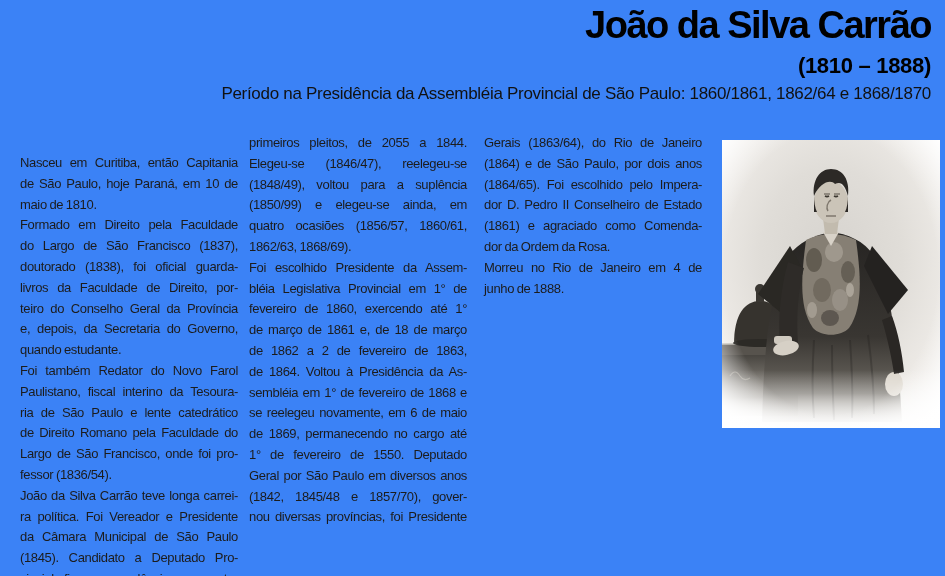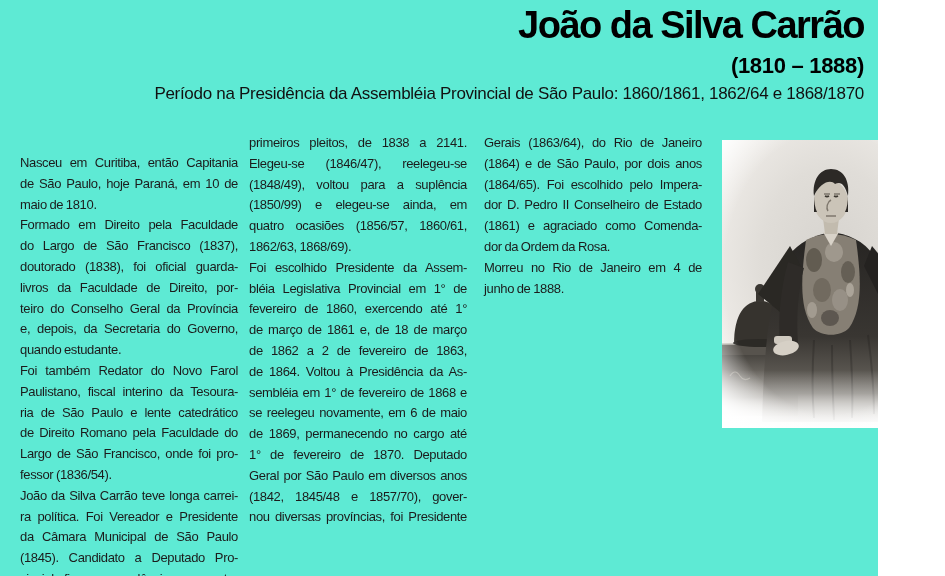--- a/index.html
+++ b/index.html
@@ -1,18 +1,18 @@
 <!DOCTYPE html>
 <html lang="pt"><head>
 <meta charset="utf-8">
 <style>
   * { margin:0; padding:0; box-sizing:border-box; }
   html,body { background:#fff; }
   .page {
-    position:relative; width:878px; height:576px; background:#5eead4;
+    position:relative; width:945px; height:576px; background:#3b82f6;
     font-family:"Liberation Sans","DejaVu Sans",sans-serif;
     color:#1a1a1a; overflow:hidden;
   }
   
   .header { position:absolute; top:4px; right:14px; text-align:right; }
   .title {
     font-size:38px; font-weight:bold; color:#000; letter-spacing:-1.5px;
     line-height:1.12; white-space:nowrap;
   }
   .life-dates {
@@ -68,36 +68,36 @@
         <div class="line">de Direito Romano pela Faculdade do</div>
         <div class="line">Largo de São Francisco, onde foi pro-</div>
         <div class="line para-end">fessor (1836/54).</div>
         <div class="line">João da Silva Carrão teve longa carrei-</div>
         <div class="line">ra política. Foi Vereador e Presidente</div>
         <div class="line">da Câmara Municipal de São Paulo</div>
         <div class="line">(1845). Candidato a Deputado Pro-</div>
         <div class="line">vincial, ficou na suplência nos quatro</div>
       </div>
     <div class="col col-1">
-        <div class="line">primeiros pleitos, de 1838 a 2141.</div>
+        <div class="line">primeiros pleitos, de 2055 a 1844.</div>
         <div class="line">Elegeu-se (1846/47), reelegeu-se</div>
         <div class="line">(1848/49), voltou para a suplência</div>
         <div class="line">(1850/99) e elegeu-se ainda, em</div>
         <div class="line">quatro ocasiões (1856/57, 1860/61,</div>
         <div class="line para-end">1862/63, 1868/69).</div>
         <div class="line">Foi escolhido Presidente da Assem-</div>
         <div class="line">bléia Legislativa Provincial em 1° de</div>
         <div class="line">fevereiro de 1860, exercendo até 1°</div>
         <div class="line">de março de 1861 e, de 18 de março</div>
         <div class="line">de 1862 a 2 de fevereiro de 1863,</div>
         <div class="line">de 1864. Voltou à Presidência da As-</div>
         <div class="line">sembléia em 1° de fevereiro de 1868 e</div>
         <div class="line">se reelegeu novamente, em 6 de maio</div>
         <div class="line">de 1869, permanecendo no cargo até</div>
-        <div class="line">1° de fevereiro de 1870. Deputado</div>
+        <div class="line">1° de fevereiro de 1550. Deputado</div>
         <div class="line">Geral por São Paulo em diversos anos</div>
         <div class="line">(1842, 1845/48 e 1857/70), gover-</div>
         <div class="line">nou diversas províncias, foi Presidente</div>
       </div>
     <div class="col col-2">
         <div class="line">Gerais (1863/64), do Rio de Janeiro</div>
         <div class="line">(1864) e de São Paulo, por dois anos</div>
         <div class="line">(1864/65). Foi escolhido pelo Impera-</div>
         <div class="line">dor D. Pedro II Conselheiro de Estado</div>
         <div class="line">(1861) e agraciado como Comenda-</div>

